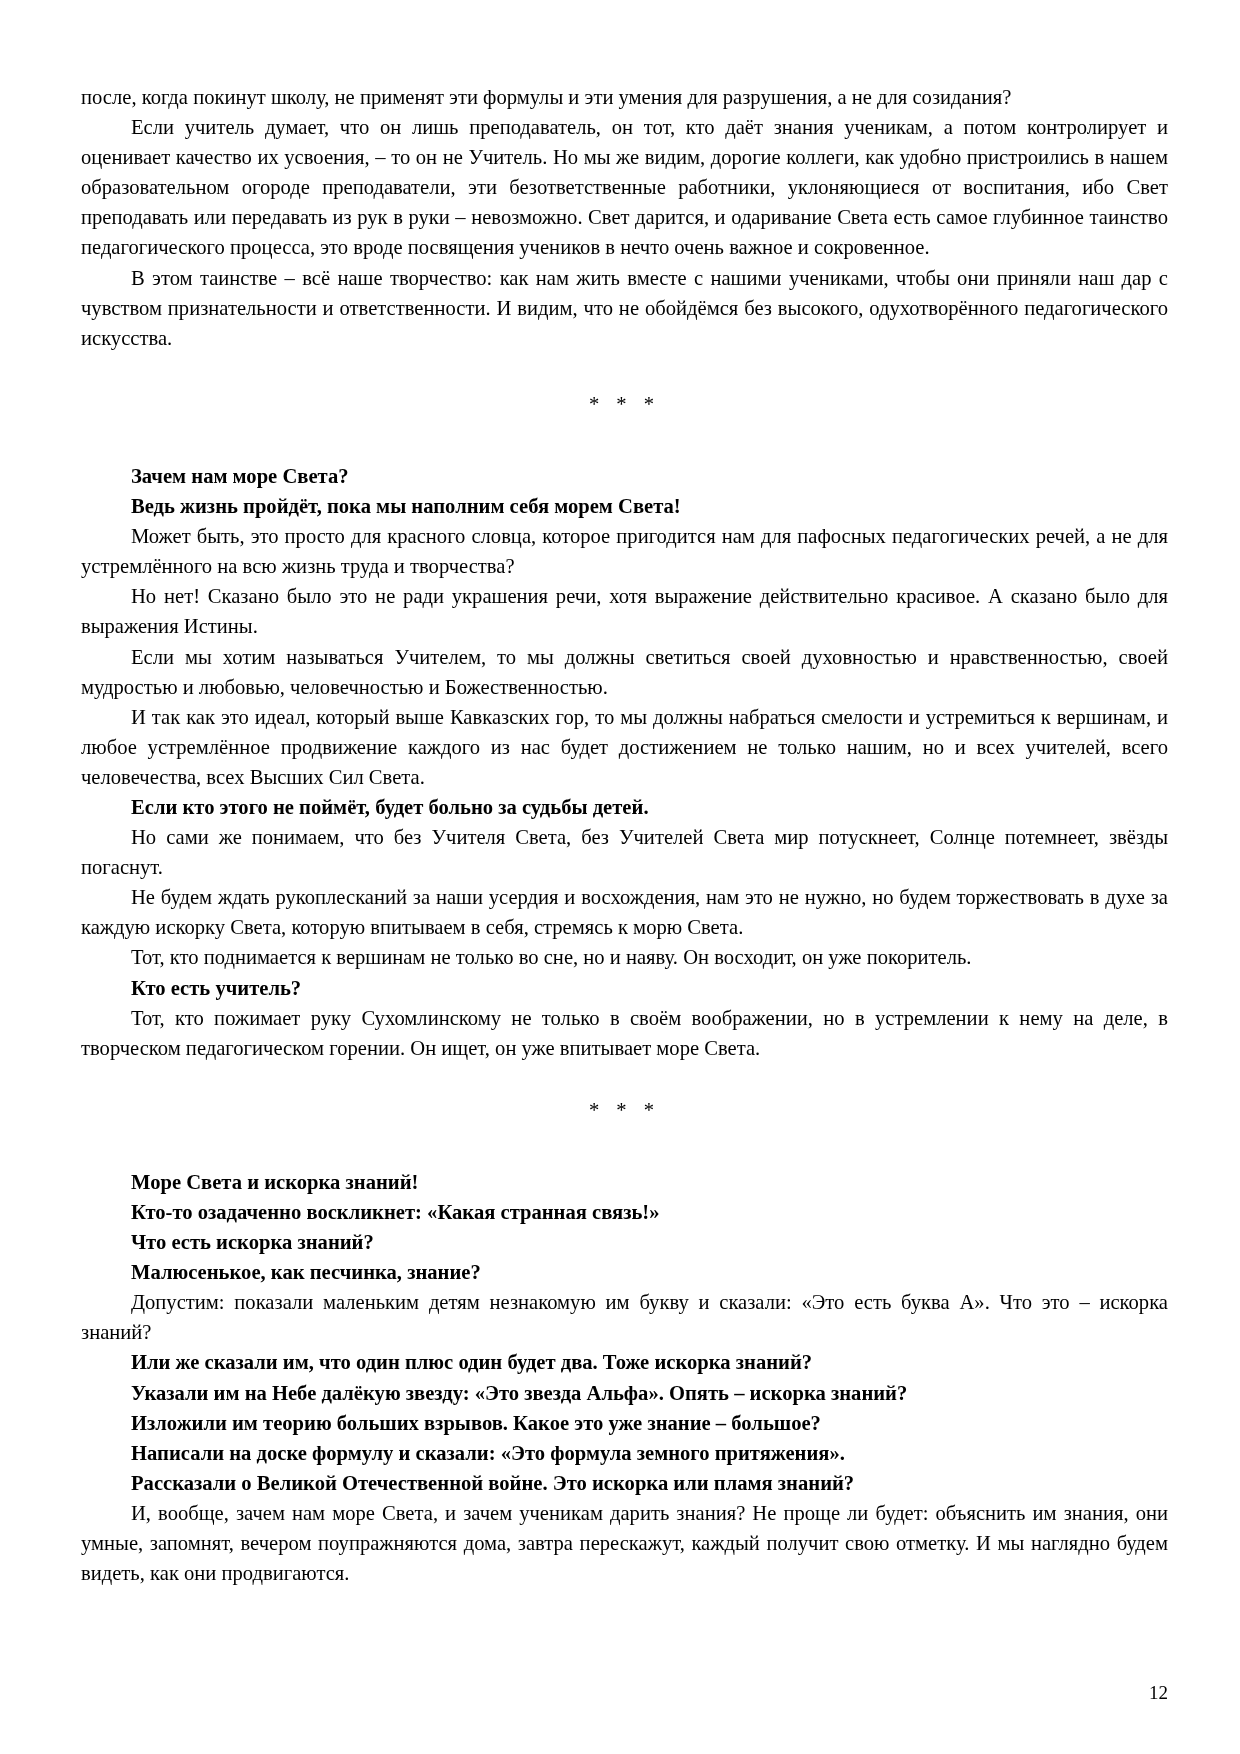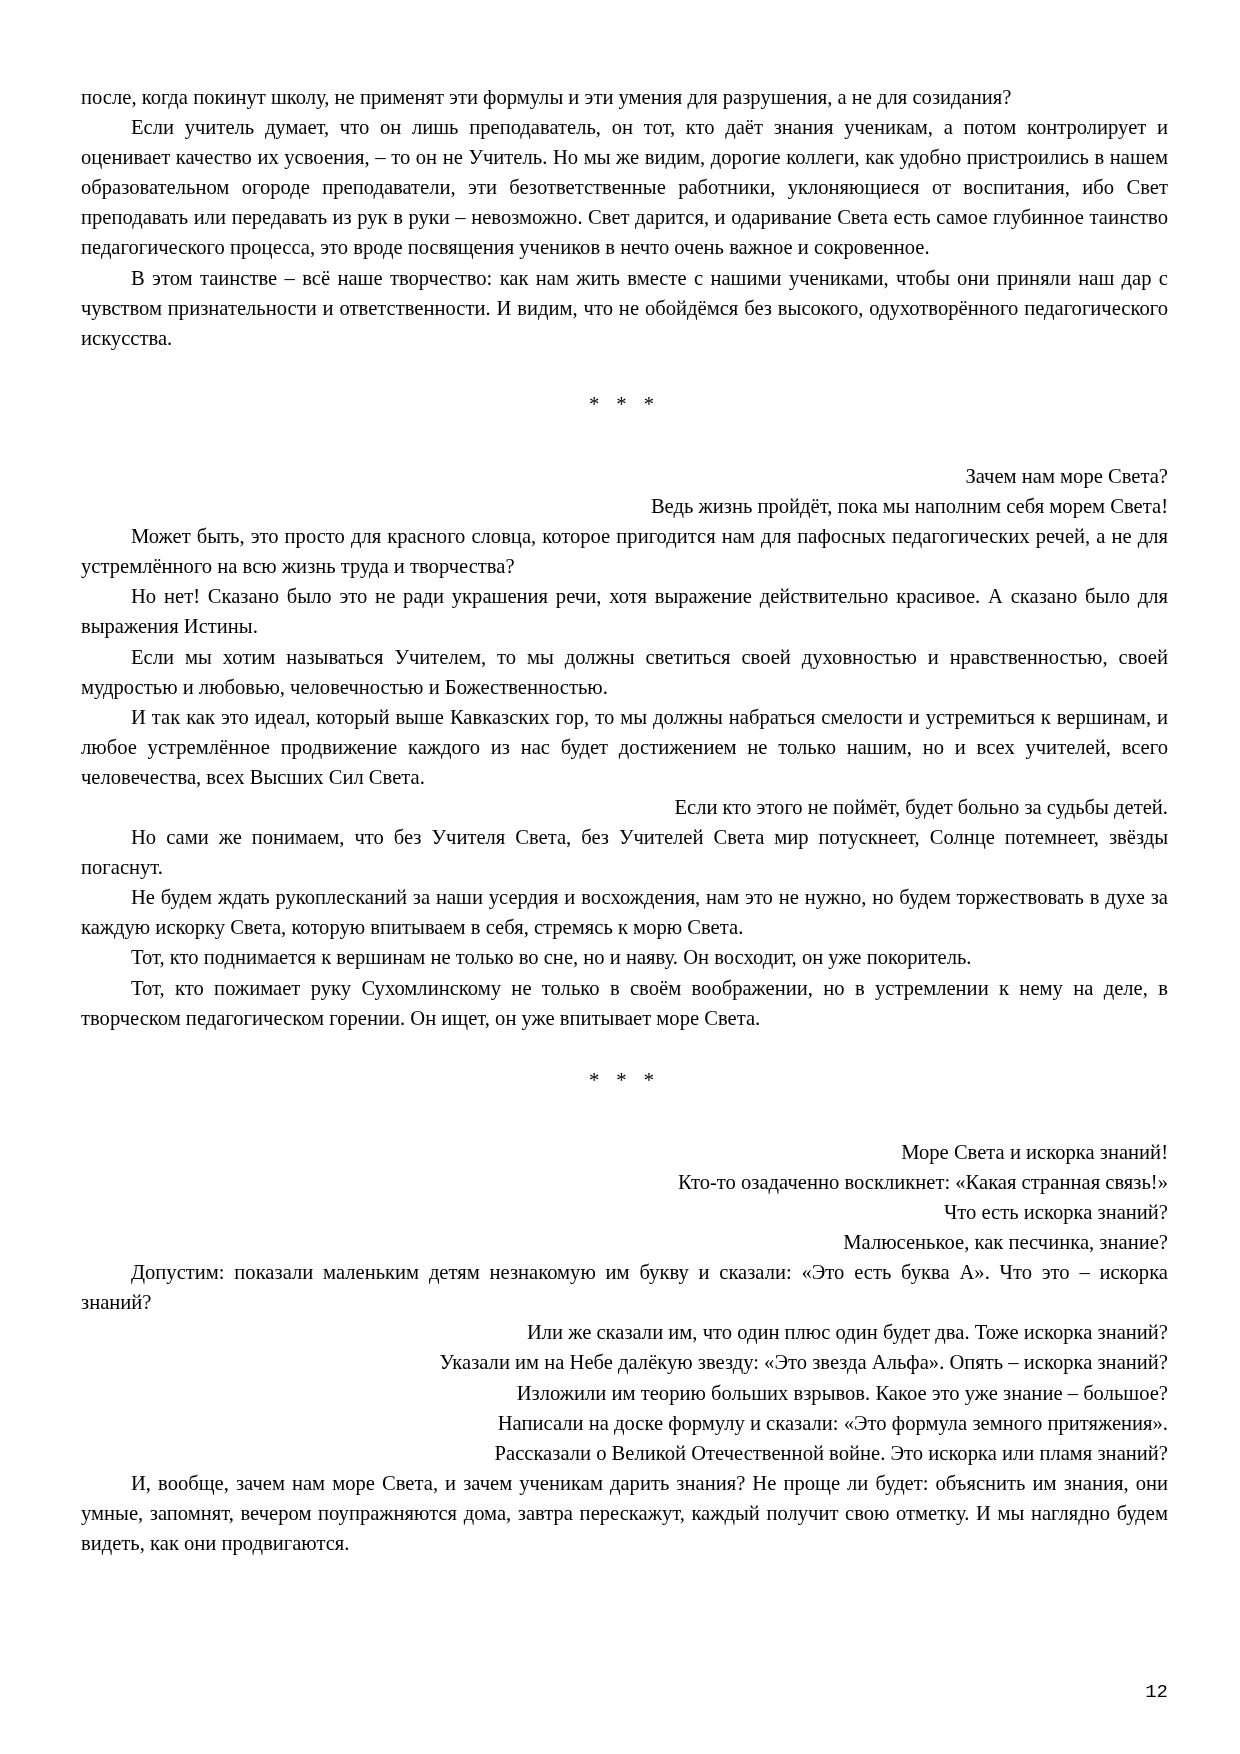--- a/index.html
+++ b/index.html
@@ -31,36 +31,37 @@
   }
   p.para {
     margin: 0;
     text-indent: 50px;
   }
   p.para.noindent {
     text-indent: 0;
   }
   
   p.para.short {
-    text-align: right;
+    text-align: left;
+    font-weight: bold;
   }
   .sep {
     text-align: center;
     letter-spacing: 6px;
     margin: 0;
     font-size: 20.6px;
   }
   .sep-wrap-1 { padding-top: 36px; padding-bottom: 42px; }
   .sep-wrap-2 { padding-top: 32px; padding-bottom: 42px; }
   .page-number {
     position: absolute;
     right: 72px;
     bottom: 52px;
     font-size: 19px;
-    font-family: Liberation Mono, monospace;
+    font-family: Liberation Serif, serif;
     line-height: 1;
   }
 </style>
 </head>
 <body>
 
 <div class="page">
 
   <div class="body-text">
 
@@ -78,20 +79,21 @@
       <p class="para short">Зачем нам море Света?</p>
       <p class="para short">Ведь жизнь пройдёт, пока мы наполним себя морем Света!</p>
       <p class="para">Может быть, это просто для красного словца, которое пригодится нам для пафосных педагогических речей, а не для устремлённого на всю жизнь труда и творчества?</p>
       <p class="para">Но нет! Сказано было это не ради украшения речи, хотя выражение действительно красивое. А сказано было для выражения Истины.</p>
       <p class="para">Если мы хотим называться Учителем, то мы должны светиться своей духовностью и нравственностью, своей мудростью и любовью, человечностью и Божественностью.</p>
       <p class="para">И так как это идеал, который выше Кавказских гор, то мы должны набраться смелости и устремиться к вершинам, и любое устремлённое продвижение каждого из нас будет достижением не только нашим, но и всех учителей, всего человечества, всех Высших Сил Света.</p>
       <p class="para short">Если кто этого не поймёт, будет больно за судьбы детей.</p>
       <p class="para">Но сами же понимаем, что без Учителя Света, без Учителей Света мир потускнеет, Солнце потемнеет, звёзды погаснут.</p>
       <p class="para">Не будем ждать рукоплесканий за наши усердия и восхождения, нам это не нужно, но будем торжествовать в духе за каждую искорку Света, которую впитываем в себя, стремясь к морю Света.</p>
       <p class="para">Тот, кто поднимается к вершинам не только во сне, но и наяву. Он восходит, он уже покоритель.</p>
+      <p class="para short">Кто есть учитель?</p>
       <p class="para">Тот, кто пожимает руку Сухомлинскому не только в своём воображении, но в устремлении к нему на деле, в творческом педагогическом горении. Он ищет, он уже впитывает море Света.</p>
     </section>
 
     <div class="sep-wrap-2">
       <p class="sep">* * *</p>
     </div>
 
     <section>
       <p class="para short">Море Света и искорка знаний!</p>
       <p class="para short">Кто-то озадаченно воскликнет: «Какая странная связь!»</p>

